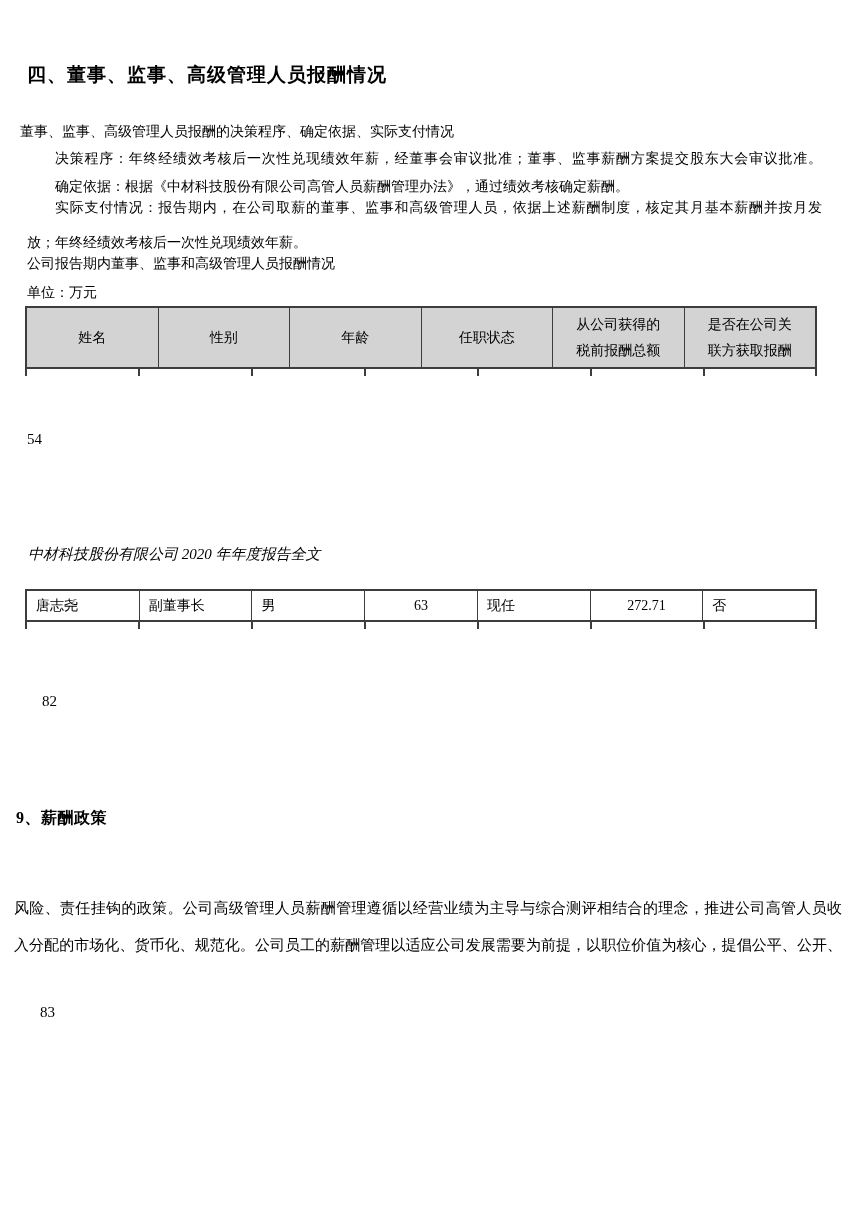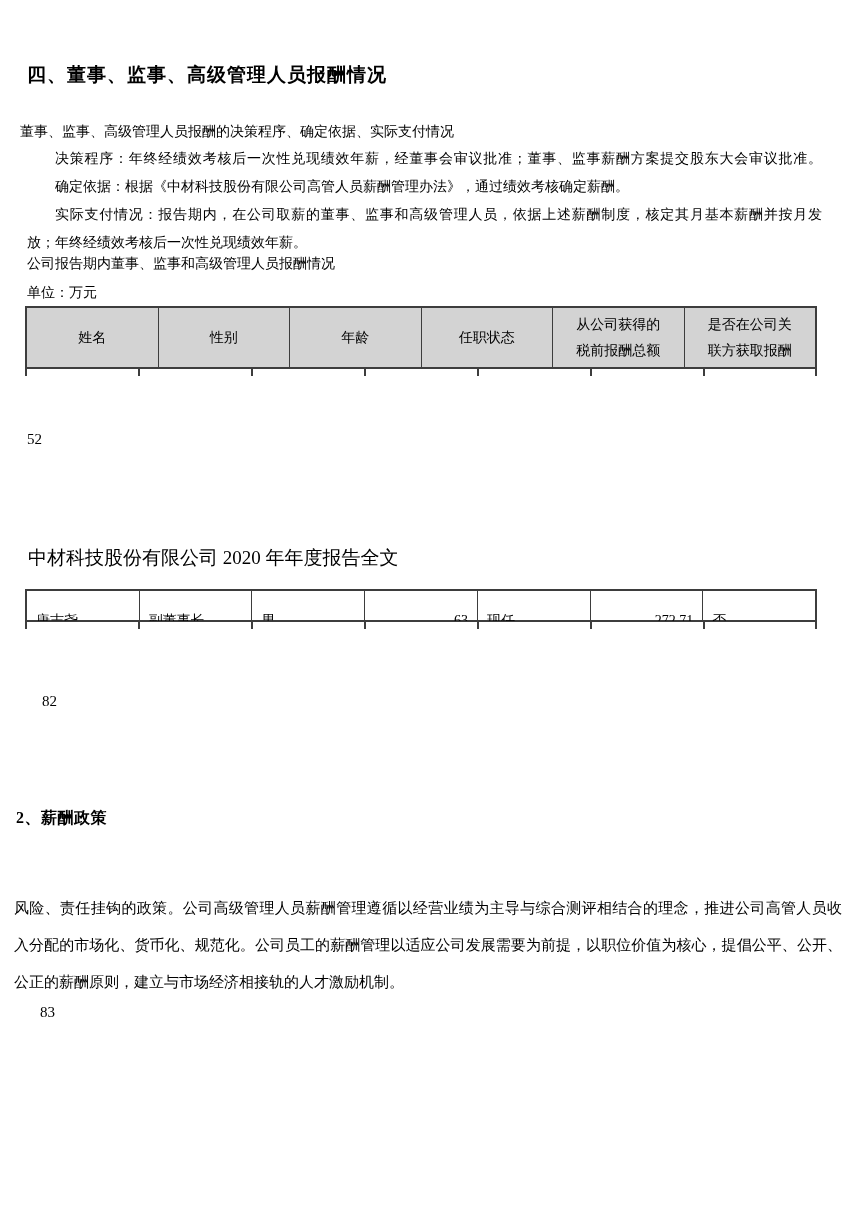--- a/index.html
+++ b/index.html
@@ -8,51 +8,51 @@
     font-family:"Liberation Serif","DejaVu Serif",serif; color:#000;
     overflow:hidden;
   }
   .abs { position:absolute; }
   .section-title { left:27px; top:62px; font-size:19px; font-weight:bold; letter-spacing:1px; white-space:nowrap; }
   .t14 { font-size:14px; }
   .line { white-space:nowrap; }
   .intro      { left:20px; top:123px; }
   .p-decision { left:27px; top:150px; width:795px; text-indent:28px; text-align:justify; text-align-last:justify; }
   .p-basis    { left:27px; top:178px; text-indent:28px; white-space:nowrap; }
-  .p-pay1     { left:27px; top:206px; width:795px; text-indent:28px; text-align:justify; text-align-last:justify; }
+  .p-pay1     { left:27px; top:199px; width:795px; text-indent:28px; text-align:justify; text-align-last:justify; }
   .p-pay2     { left:27px; top:234px;text-align:right; }
   .tbl-caption{ left:27px; top:255px; }
   .unit-note  { left:27px; top:284px; width:795px; text-align:left; }
   .pagenum    { font-size:15px; }
   .pn81 { left:27px; top:431px; }
   .pn82 { left:42px; top:693px; }
   .pn83 { left:40px; top:1004px; }
-  .running-title { left:28px; top:545px; font-size:19px; white-space:nowrap; }
+  .running-title { left:28px; top:545px; font-size:15px; white-space:nowrap;font-style:italic; }
   .policy-heading { left:16px; top:808px; font-size:16px; font-weight:bold; letter-spacing:0.5px; white-space:nowrap; }
   .policy-line { left:14px; width:828px; font-size:15px; line-height:37px; height:37px; text-align:justify; }
   .policy-just { text-align-last:justify; }
   .pl0 { top:853px; text-indent:36px; }
   .pl1 { top:890px; }
   .pl2 { top:927px; }
   .pl3 { top:964px; text-align-last:left; }
 
   .tbl {
     position:absolute; left:25px; width:792px; display:flex;
     border:2px solid #3d3d3d; box-sizing:border-box;
   }
   .tbl .cell { flex:1; box-sizing:border-box; border-right:1px solid #3d3d3d; min-width:0; }
   .tbl .cell:last-child { border-right:none; }
   .tbl-head { top:306px; height:63px; background:#d3d3d3; }
   .tbl-head .cell {
     display:flex; align-items:center; justify-content:center; text-align:right;
     font-size:14px; line-height:26px; white-space:pre-line;
   }
   .tbl-row { top:589px; height:33px; background:#ffffff; }
-  .tbl-row .cell { font-size:14px; line-height:29px; padding:15px 9px; white-space:nowrap; overflow:hidden; }
-  .tbl-row .cell.num { text-align:right; }
+  .tbl-row .cell { font-size:14px; line-height:29px; padding:0 9px; white-space:nowrap; overflow:hidden; }
+  .tbl-row .cell.num { text-align:center; }
   .stub { position:absolute; width:2px; height:7px; background:#3d3d3d; }
 </style>
 </head>
 <body>
 
 <div class="page">
 
   <div class="abs section-title">四、董事、监事、高级管理人员报酬情况</div>
 
   <div class="abs t14 line intro">董事、监事、高级管理人员报酬的决策程序、确定依据、实际支付情况</div>
@@ -76,21 +76,21 @@
 
   <div class="stub" style="left:25px;top:369px;"></div>
   <div class="stub" style="left:138px;top:369px;"></div>
   <div class="stub" style="left:251px;top:369px;"></div>
   <div class="stub" style="left:364px;top:369px;"></div>
   <div class="stub" style="left:477px;top:369px;"></div>
   <div class="stub" style="left:590px;top:369px;"></div>
   <div class="stub" style="left:703px;top:369px;"></div>
   <div class="stub" style="left:815px;top:369px;"></div>
 
-  <div class="abs pagenum pn81">52</div>
+  <div class="abs pagenum pn81">54</div>
 
   <div class="abs running-title">中材科技股份有限公司 2020 年年度报告全文</div>
 
   <div class="tbl tbl-row">
     <div class="cell">唐志尧</div>
     <div class="cell">副董事长</div>
     <div class="cell">男</div>
     <div class="cell num">63</div>
     <div class="cell">现任</div>
     <div class="cell num">272.71</div>
@@ -101,21 +101,20 @@
   <div class="stub" style="left:138px;top:622px;"></div>
   <div class="stub" style="left:251px;top:622px;"></div>
   <div class="stub" style="left:364px;top:622px;"></div>
   <div class="stub" style="left:477px;top:622px;"></div>
   <div class="stub" style="left:590px;top:622px;"></div>
   <div class="stub" style="left:703px;top:622px;"></div>
   <div class="stub" style="left:815px;top:622px;"></div>
 
   <div class="abs pagenum pn82">82</div>
 
-  <div class="abs policy-heading">2、薪酬政策</div>
+  <div class="abs policy-heading">9、薪酬政策</div>
 
   <div class="abs policy-line policy-just pl2">入分配的市场化、货币化、规范化。公司员工的薪酬管理以适应公司发展需要为前提，以职位价值为核心，提倡公平、公开、</div>
   <div class="abs policy-line policy-just pl1">风险、责任挂钩的政策。公司高级管理人员薪酬管理遵循以经营业绩为主导与综合测评相结合的理念，推进公司高管人员收</div>
-  <div class="abs policy-line pl3">公正的薪酬原则，建立与市场经济相接轨的人才激励机制。</div>
 
   <div class="abs pagenum pn83">83</div>
 
 </div>
 
 </body></html>

